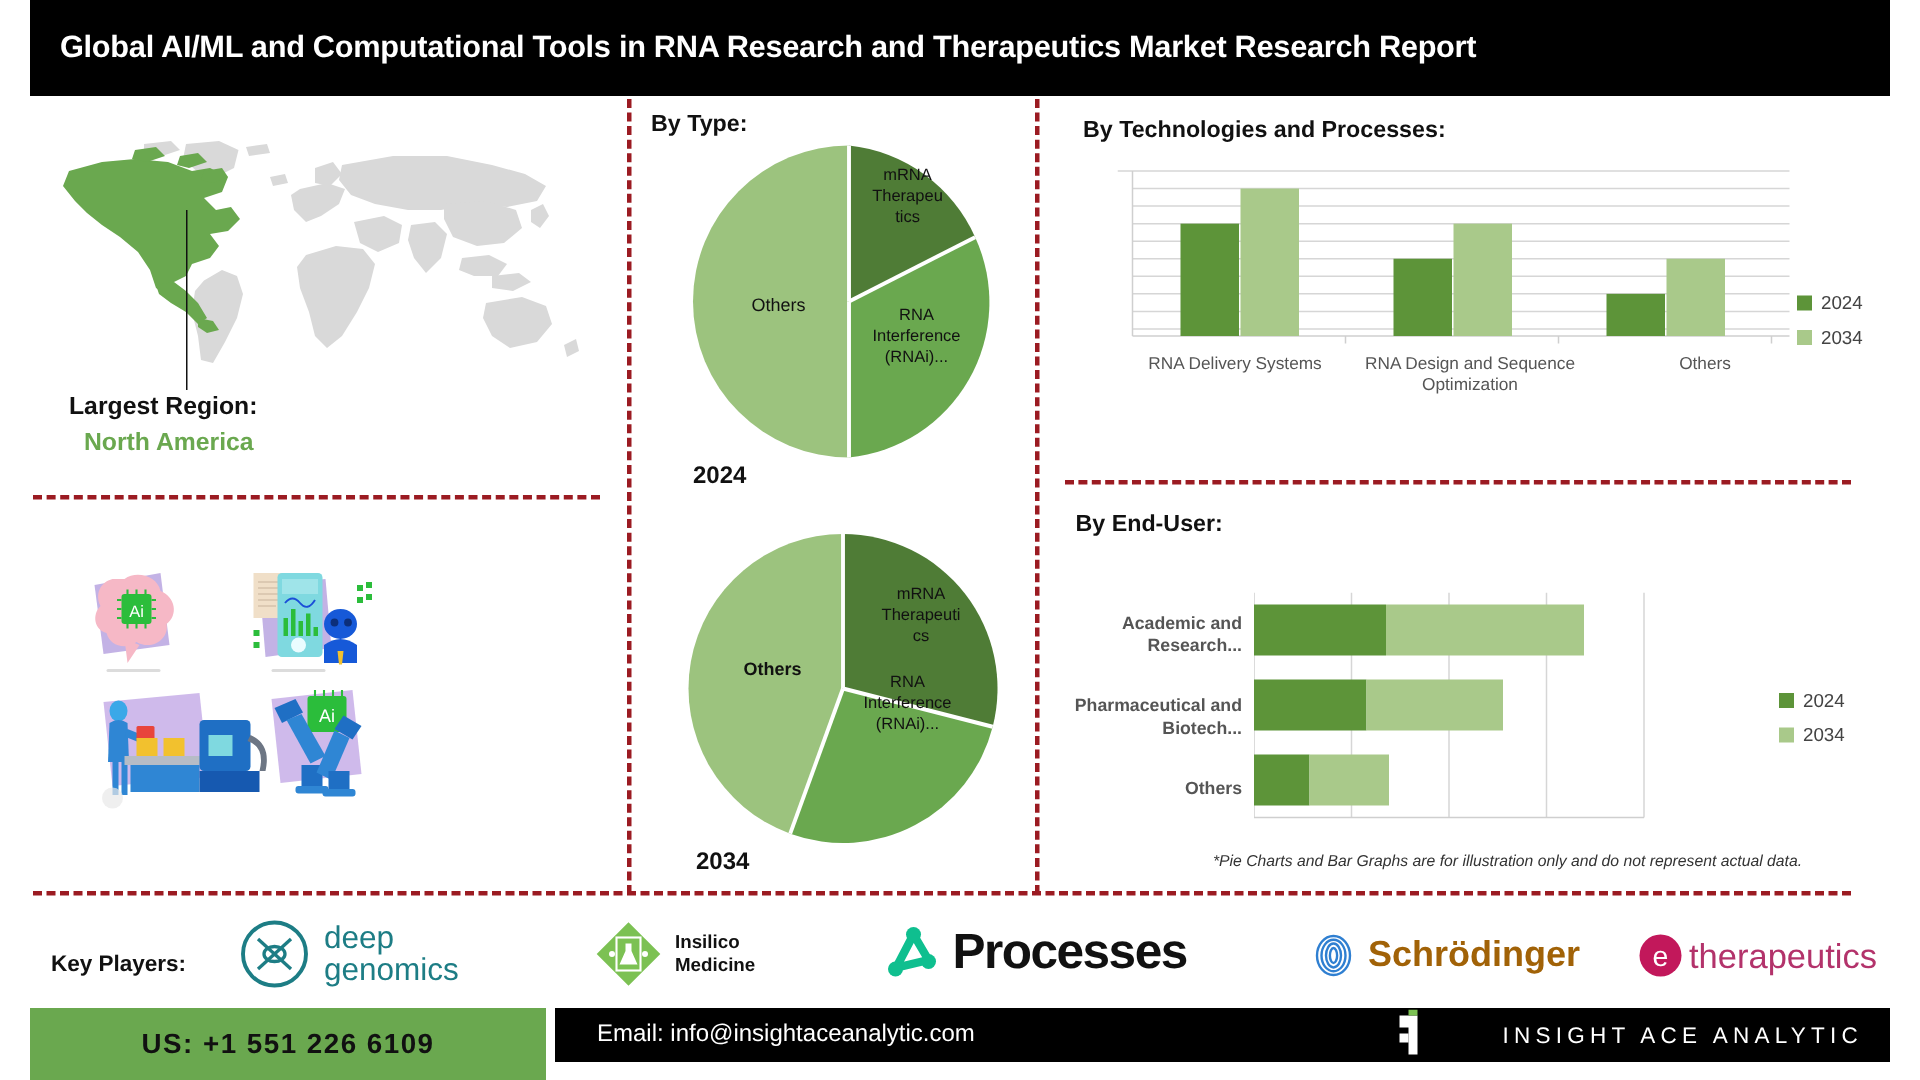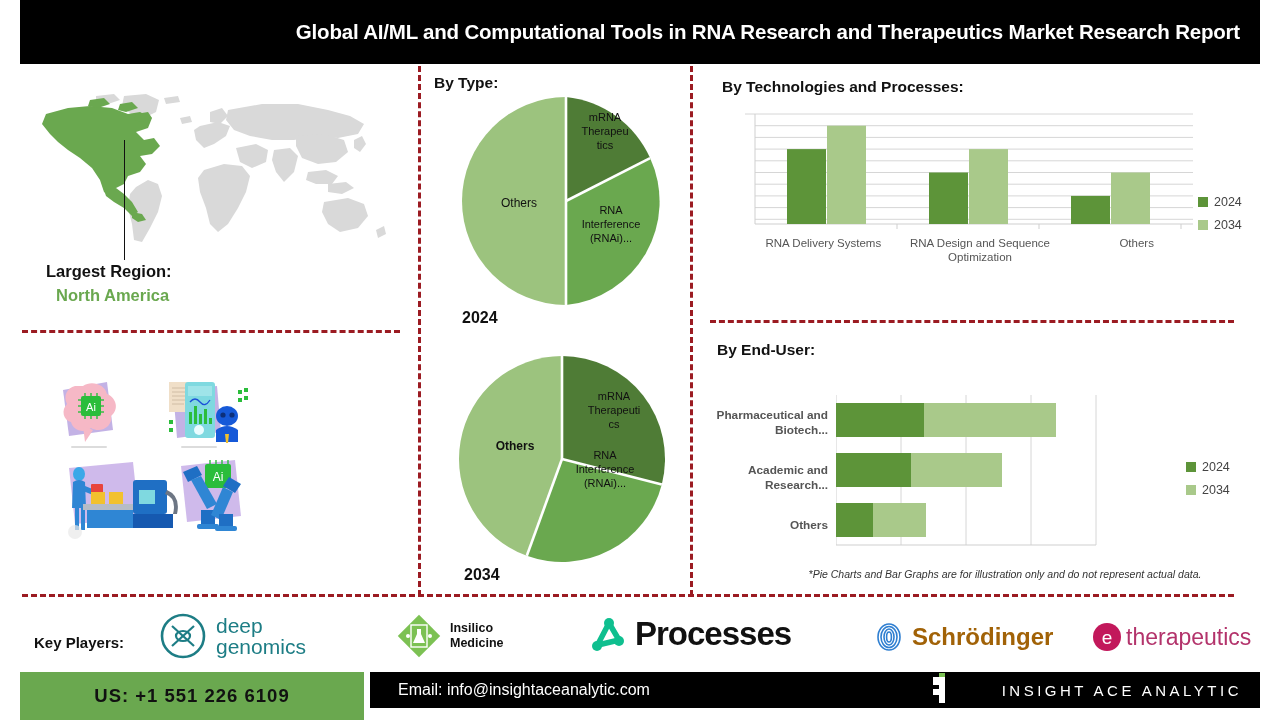--- a/index.html
+++ b/index.html
@@ -7,21 +7,21 @@
     width:1280px; height:720px; overflow:hidden;
     font-family:"Liberation Sans", sans-serif;
     background:#ffffff; position:relative;
   }
   #root { position:relative; width:1280px; height:720px; }
 
   
   .header {
     position:absolute; left:20px; top:0; width:1240px; height:64px;
     background:#000; color:#fff; display:flex; align-items:center;
-    justify-content:flex-end; text-align:center;
+    justify-content:flex-start; text-align:center;
   }
   .header-title {
     font-size:20.5px; font-weight:bold; line-height:26px;
     letter-spacing:-0.2px; padding:0 20px;
   }
 
   
   .vdash {
     position:absolute; width:0; border-left:3px dashed #9b1b22;
   }
@@ -433,22 +433,22 @@
 
       <rect x="0" y="58" width="75" height="34" fill="#5d9439"></rect>
       <rect x="75" y="58" width="91" height="34" fill="#a9c98a"></rect>
 
       <rect x="0" y="108" width="37" height="34" fill="#5d9439"></rect>
       <rect x="37" y="108" width="53" height="34" fill="#a9c98a"></rect>
     </svg>
   </div>
 
   <div class="hbar-cats">
+    <div>Academic and Research...</div>
     <div>Pharmaceutical and Biotech...</div>
-    <div>Academic and Research...</div>
     <div>Others</div>
   </div>
 
   <div class="legend" style="left:1186px; top:460px;">
     <div class="legend-row">
       <span class="legend-swatch" style="background:#5d9439;"></span>
       <span>2024</span>
     </div>
     <div class="legend-row">
       <span class="legend-swatch" style="background:#a9c98a;"></span>

